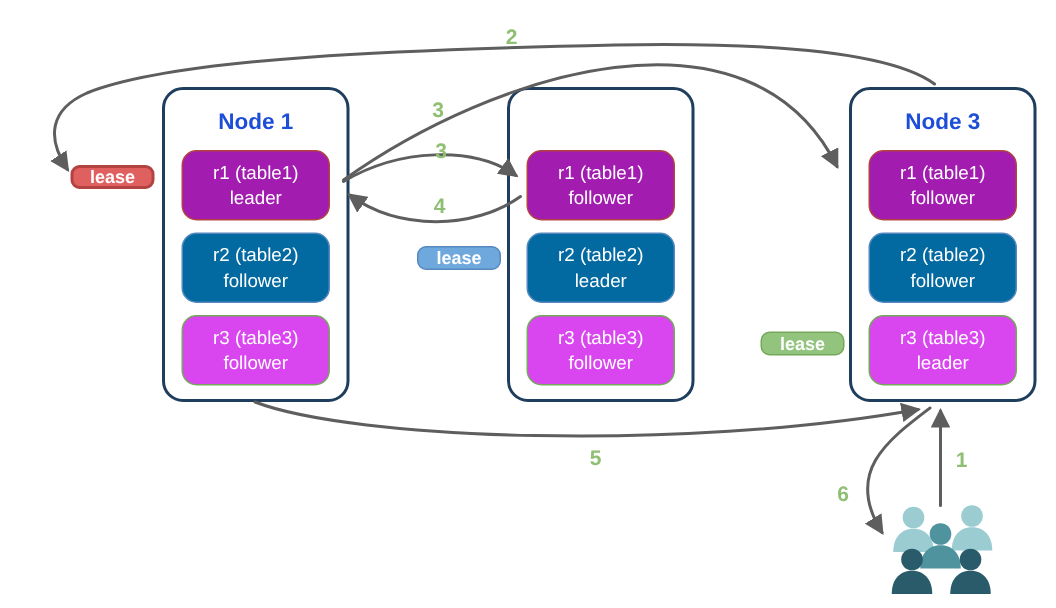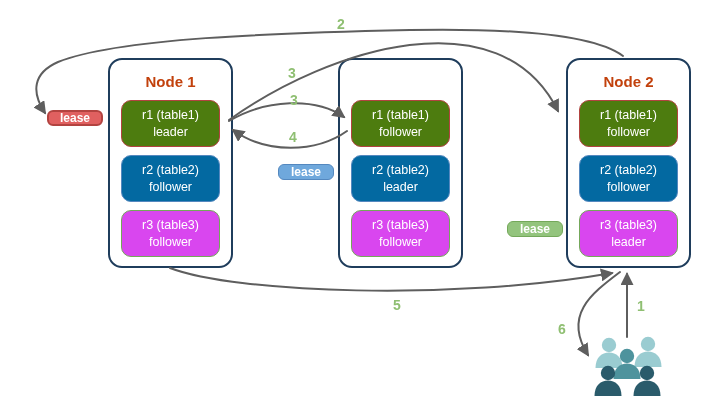--- a/index.html
+++ b/index.html
@@ -5,30 +5,30 @@
   html,body { margin:0; padding:0; background:#ffffff; }
   #canvas {
     position:relative; width:704px; height:405px; background:#ffffff;
     font-family:"Liberation Sans", sans-serif; overflow:hidden;
   }
   .node {
     position:absolute; width:125px; height:210px; background:#ffffff;
     border:2px solid #1f3d5c; border-radius:14px; box-sizing:border-box;
   }
   .node-title {
-    text-align:center; font-weight:bold; font-size:15px; color:#c2410c;
+    text-align:center; font-weight:bold; font-size:15px; color:#1d4ed8;
     margin-top:13px;
   }
   .replica {
     position:absolute; left:11px; width:99px; height:47px; border-radius:10px;
     color:#ffffff; font-size:12.5px; line-height:1.3; display:flex;
     flex-direction:column; align-items:center; justify-content:center;
     text-align:center; box-sizing:border-box; border:1px solid transparent;
   }
-  .replica.red   { background:#4d7c0f; border-color:#b24340; }
+  .replica.red   { background:#a21caf; border-color:#b24340; }
   .replica.blue  { background:#0369a1; border-color:#5488bf; }
   .replica.green { background:#d946ef; border-color:#74a85a; }
   .rep-pos-0 { top:40px; } .rep-pos-1 { top:95px; } .rep-pos-2 { top:150px; }
   .lease {
     position:absolute; height:16px; border-radius:6px; color:#ffffff;
     font-size:12px; display:flex; align-items:center; justify-content:center;
     box-sizing:border-box; width:56px;font-weight:bold;
   }
   .lease.red   { background:#e06060; border:2px solid #b24340; left:47px;  top:110px; }
   .lease.blue  { background:#6fa8dc; border:1px solid #5488bf; left:278px; top:164px; }
@@ -70,21 +70,21 @@
       <div>r2 (table2)</div>
       <div>leader</div>
     </div>
     <div class="replica green rep-pos-2">
       <div>r3 (table3)</div>
       <div>follower</div>
     </div>
   </div>
 
   <div class="node" style="left:566px; top:58px;">
-    <div class="node-title">Node 2</div>
+    <div class="node-title">Node 3</div>
     <div class="replica red rep-pos-0">
       <div>r1 (table1)</div>
       <div>follower</div>
     </div>
     <div class="replica blue rep-pos-1">
       <div>r2 (table2)</div>
       <div>follower</div>
     </div>
     <div class="replica green rep-pos-2">
       <div>r3 (table3)</div>

